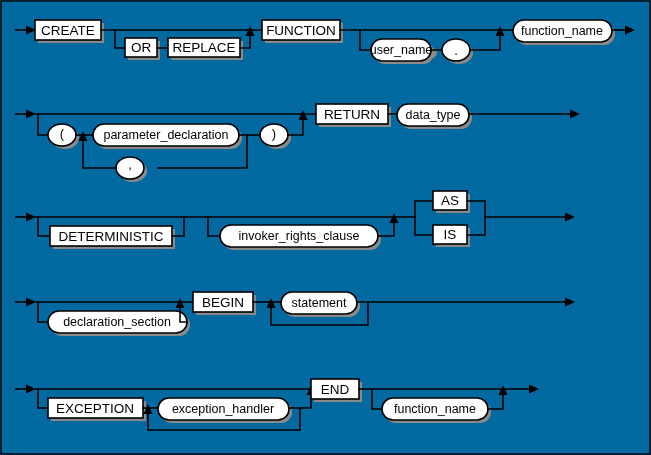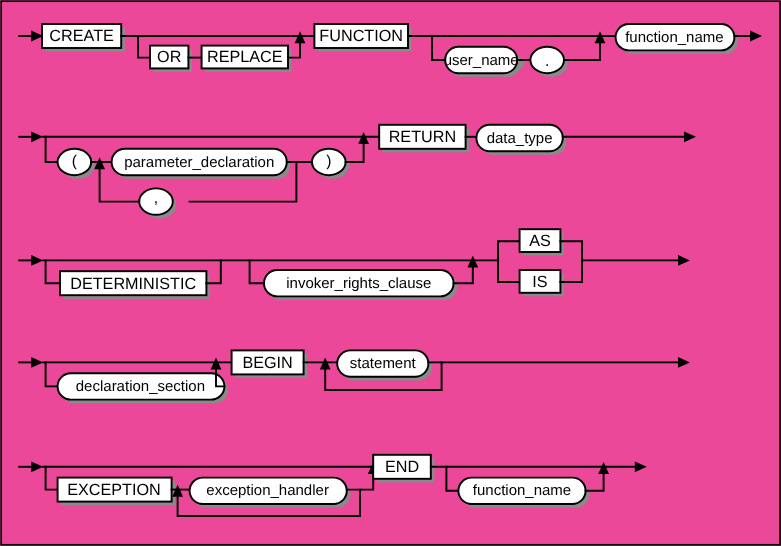--- a/index.html
+++ b/index.html
@@ -4,21 +4,21 @@
 <style>
   html, body {
     margin: 0;
     padding: 0;
     background: #ffffff;
   }
   #diagram-frame {
     position: relative;
     width: 651px;
     height: 455px;
-    background: #ec4899;
+    background: #0369a1;
     box-sizing: border-box;
     font-family: "Liberation Sans", sans-serif;
     overflow: hidden;
     text-align: right;
   }
   #diagram-frame svg {
     display: block;
   }
   .rr-line {
     stroke: #000000;

